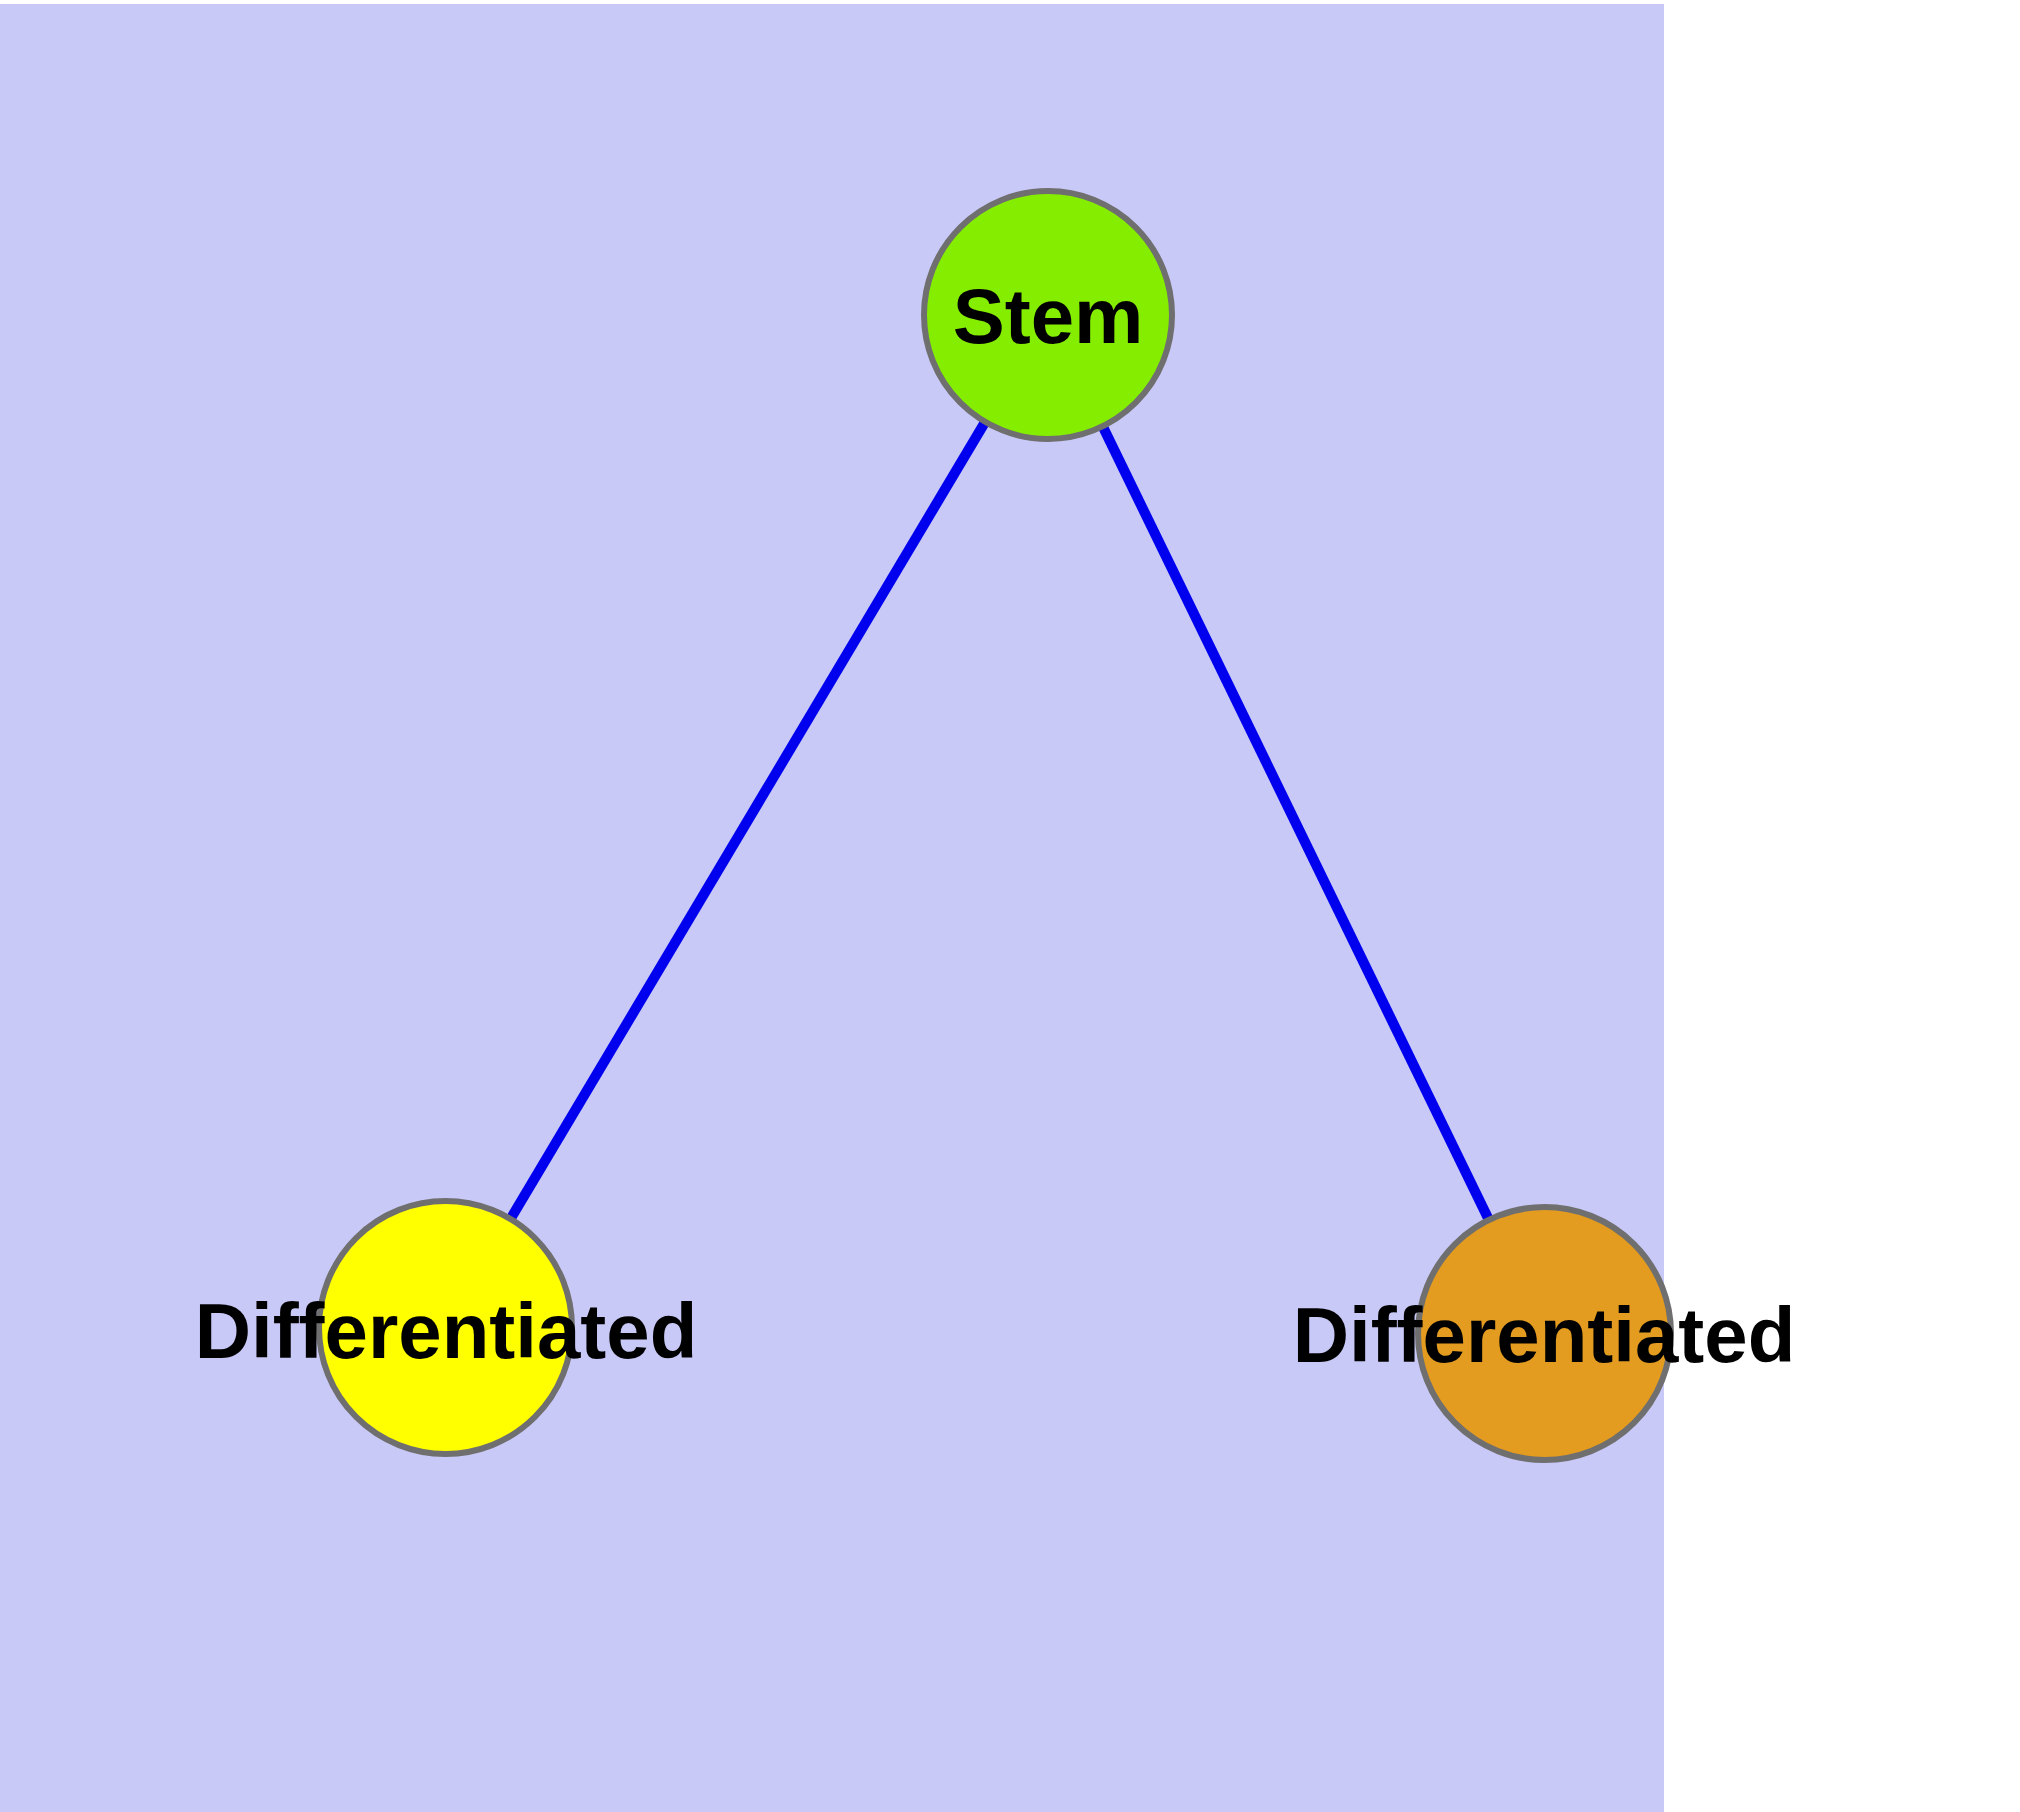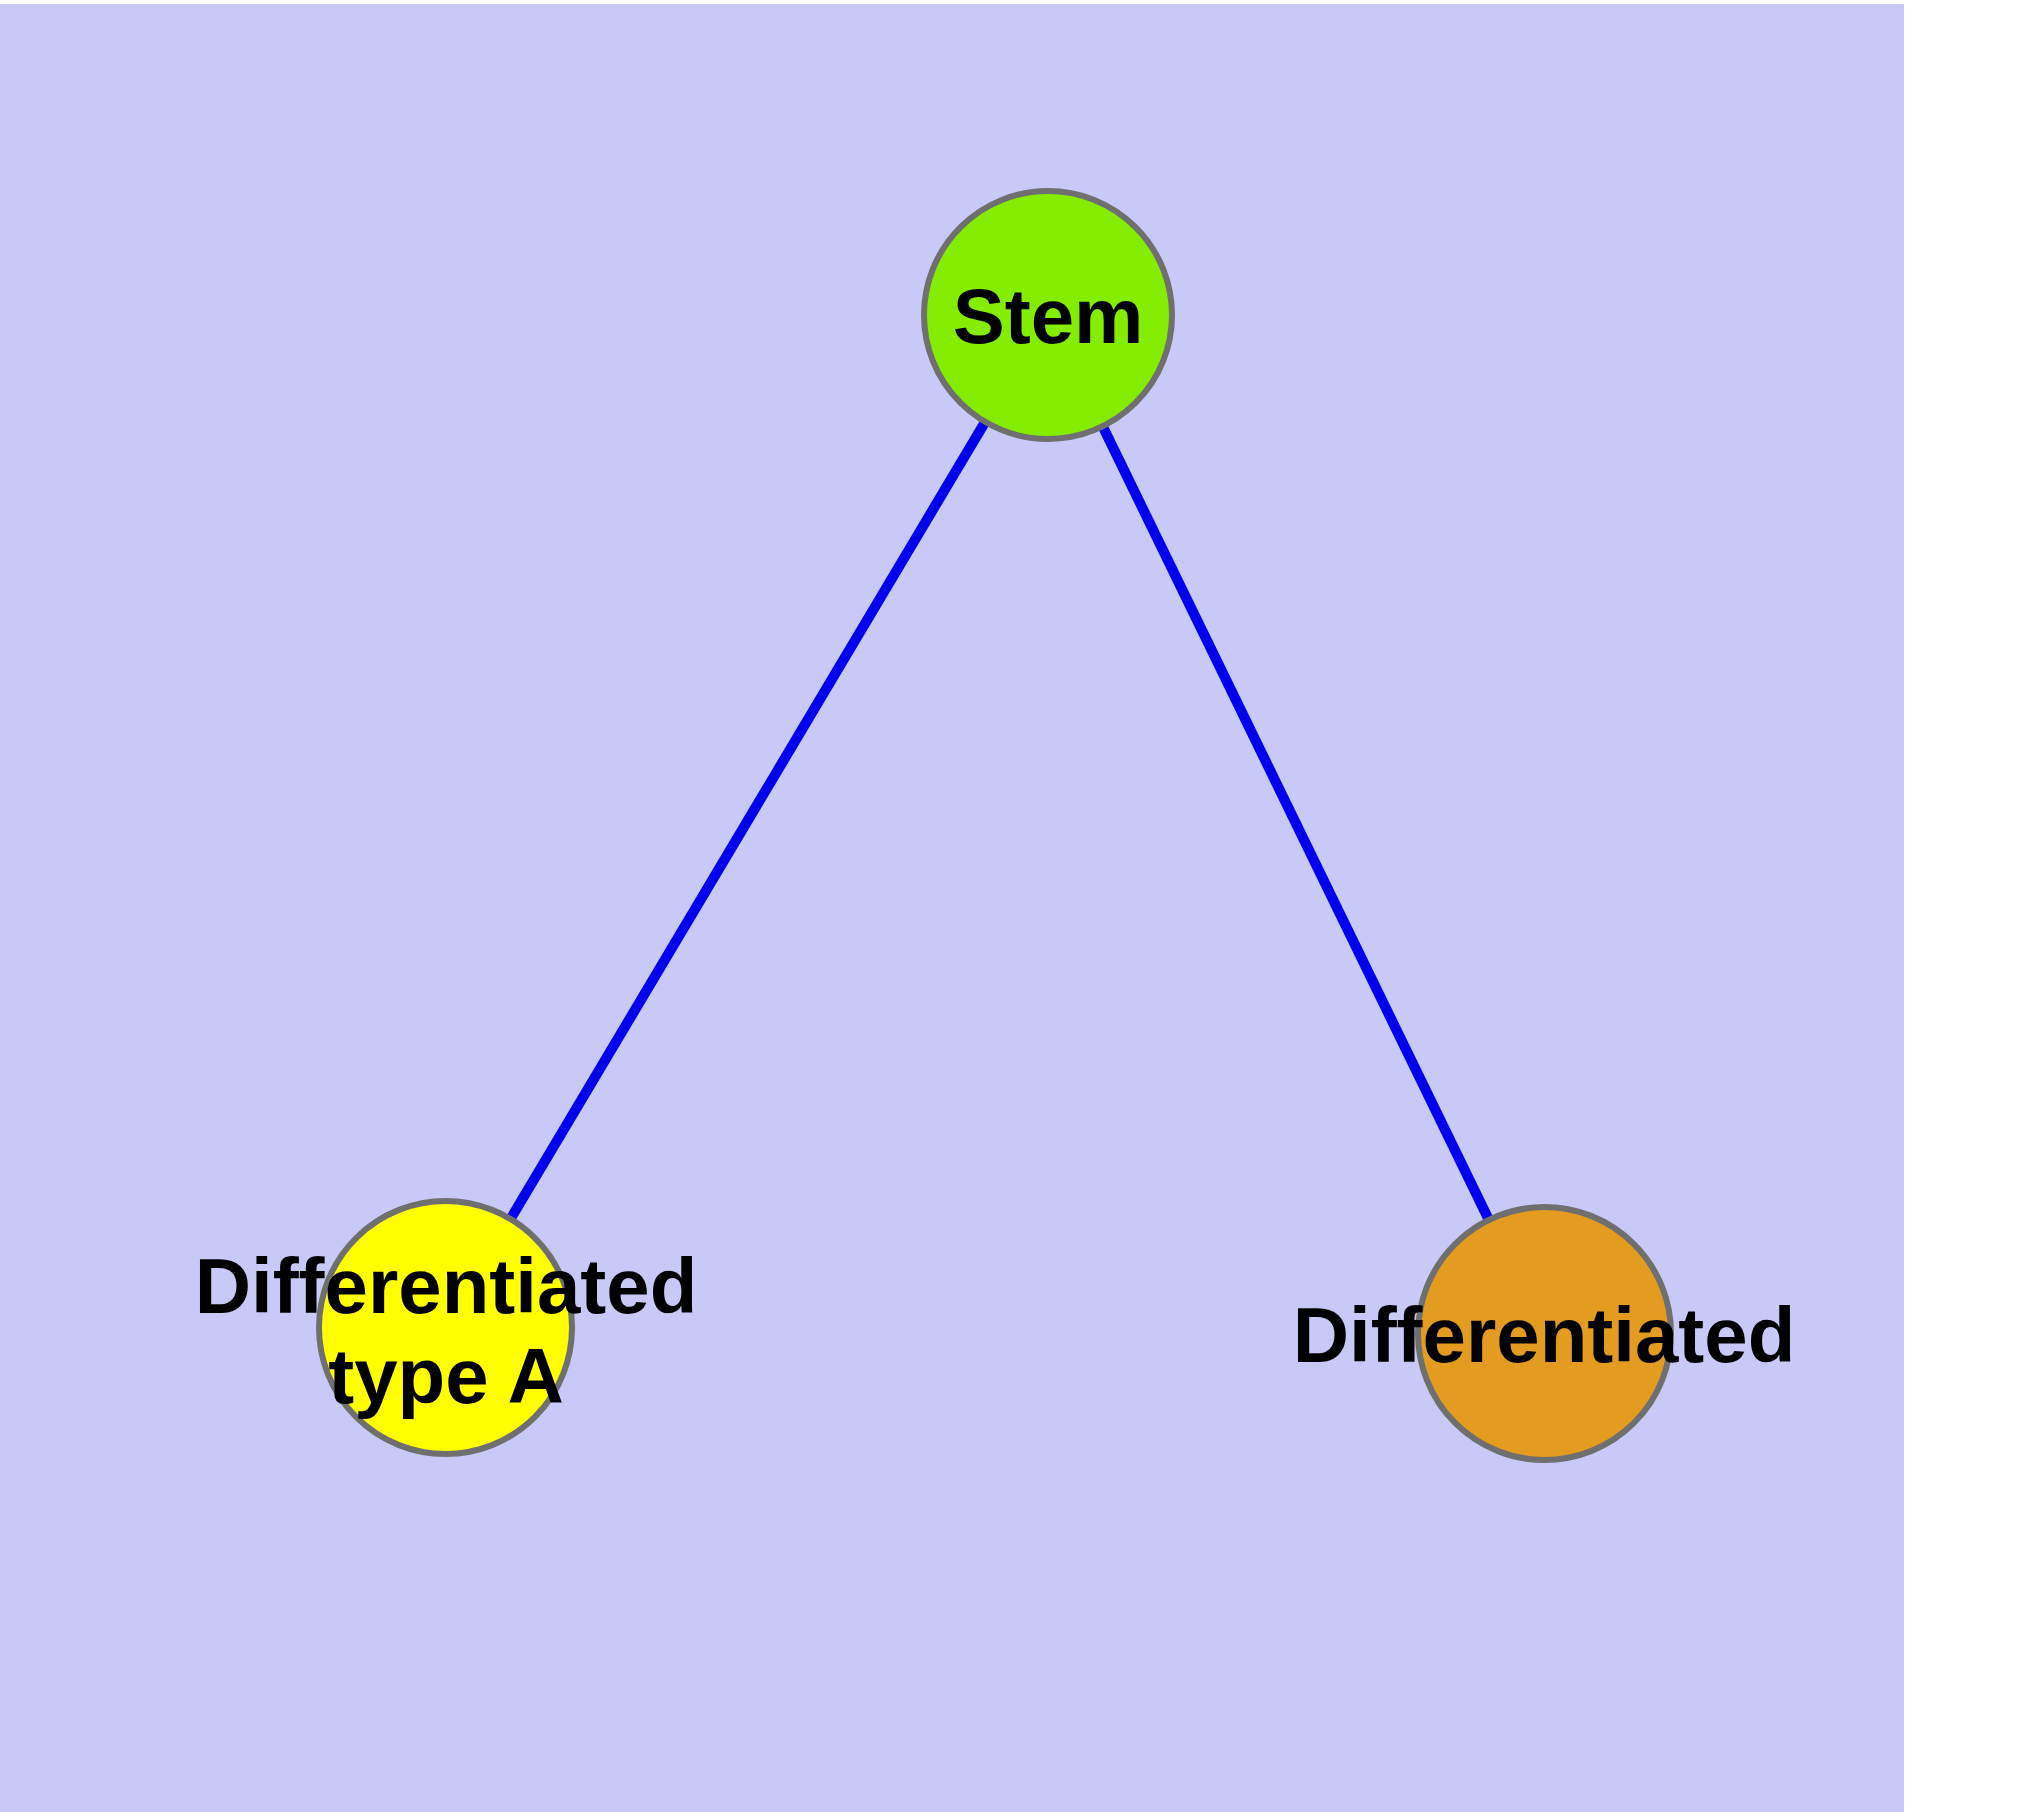--- a/index.html
+++ b/index.html
@@ -6,21 +6,21 @@
     margin: 0;
     padding: 0;
     width: 2021px;
     height: 1812px;
     background: #ffffff;
     font-family: "Liberation Sans", sans-serif;
     overflow: hidden;
   }
   .stage {
     position: relative;
-    width: 1904px;
+    width: 1664px;
     height: 1812px;
   }
   
   .canvas {
     position: absolute;
     left: 0;
     top: 4.2px;
     right: 0;
     bottom: 0;
     background: #C9C9F8;
@@ -88,21 +88,20 @@
   <div class="node node-stem" style="background-color: rgb(133, 238, 0);"></div>
 
   <div class="node node-type-a" style="background-color: rgb(255, 255, 0);"></div>
 
   <div class="node node-type-b" style="background-color: rgb(227, 155, 32);"></div>
 
   <div class="node-label label-stem" style="color: rgb(0, 0, 0);">Stem</div>
 
   <div class="node-label label-type-a" style="color: rgb(0, 0, 0);">
     <div>Differentiated</div>
-    <div>type A</div>
   </div>
 
   <div class="node-label label-type-b" style="color: rgb(0, 0, 0);">
     <div>Differentiated</div>
   </div>
 
 </div>
 
 
 </body></html>

